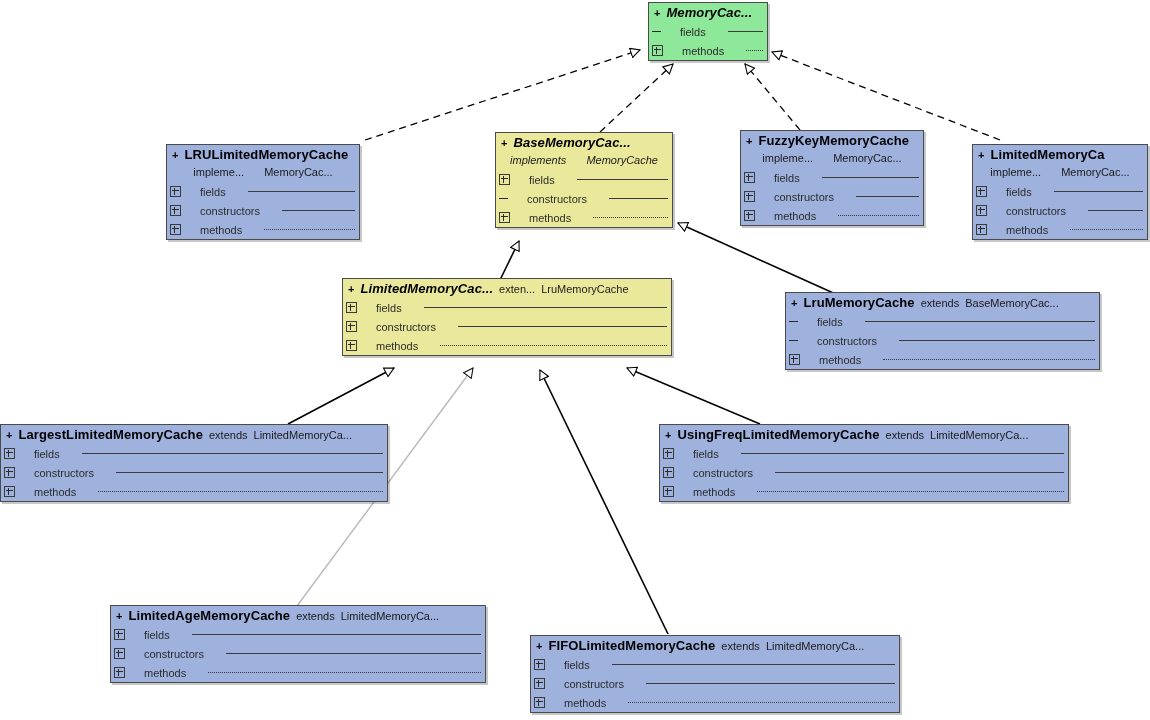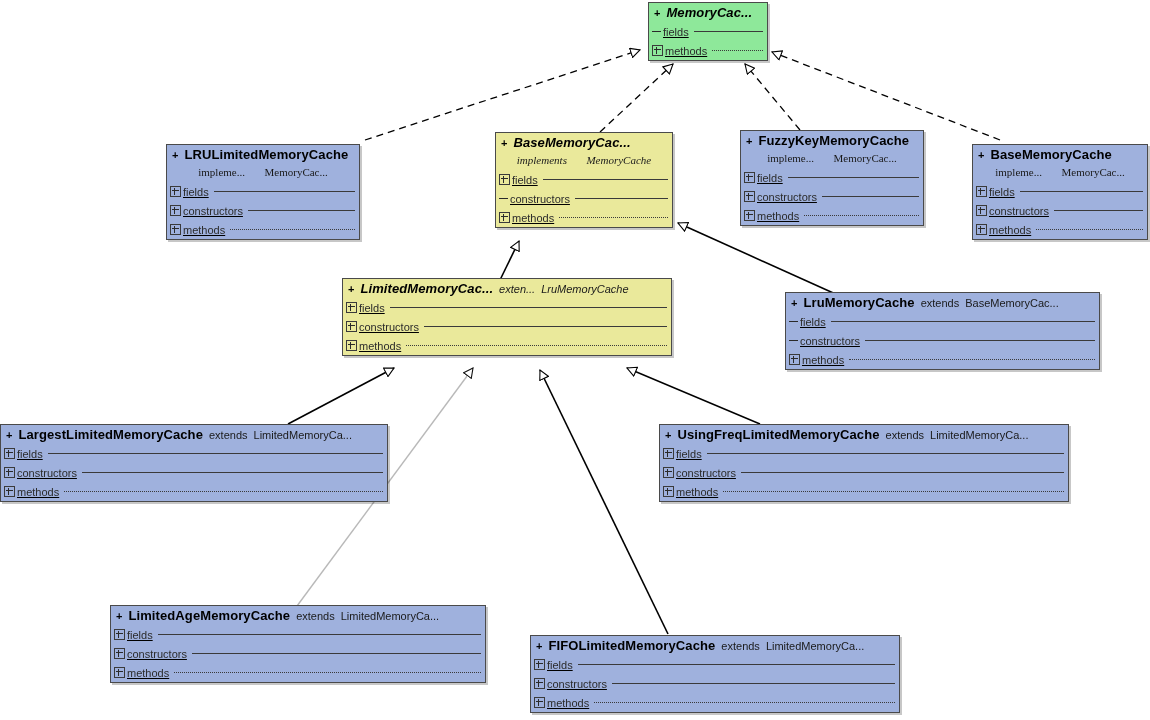--- a/index.html
+++ b/index.html
@@ -59,43 +59,41 @@
     color: #000;
     letter-spacing: 0.1px;
   }
   .cls-name.italic { font-style: italic; }
 
   .cls-rel {
     font-size: 11px;
     color: #1a1a1a;
     white-space: nowrap;
   }
-  .cls-rel.italic { font-style: italic; }
+  .cls-rel.italic { }
 
   .rel-line {
     text-align: center;
     padding: 2px 0 4px 0;
     font-size: 11px;
     white-space: nowrap;
-    font-family: Liberation Serif, serif;
   }
   .rel-line .kw { color: #1a1a1a; }
   .rel-line .tp { color: #1a1a1a; }
   .rel-line.italic .kw,
   .rel-line.italic .tp { font-style: italic; }
   .rel-gap { display: inline-block; width: 14px; }
 
   .compart {
     position: relative;
     height: 19px;
     display: flex;
     align-items: center;
     padding-left: 3px;
-    gap: 2px;
-    text-decoration: underline;
+    gap: 19px;
   }
   .toggle {
     width: 9px;
     height: 9px;
     flex: 0 0 9px;
     border: 1px solid #3a3a3a;
     background: transparent;
     position: relative;
     display: inline-block;
   }
@@ -260,21 +258,21 @@
     <div class="compart">
       <span class="toggle"></span>
       <span class="compart-label">methods</span>
       <span class="rule dotted"></span>
     </div>
   </div>
 
   <div class="uml-class blue" style="left:972px; top:144px; width:176px;">
     <div class="cls-header">
       <span class="vis">+</span>
-      <span class="cls-name">BaseMemoryCache</span>
+      <span class="cls-name">LimitedMemoryCa</span>
     </div>
     <div class="rel-line">
       <span class="kw">impleme...</span>
       <span class="rel-gap"></span>
       <span class="tp">MemoryCac...</span>
     </div>
     <div class="compart">
       <span class="toggle"></span>
       <span class="compart-label">fields</span>
       <span class="rule"></span>

